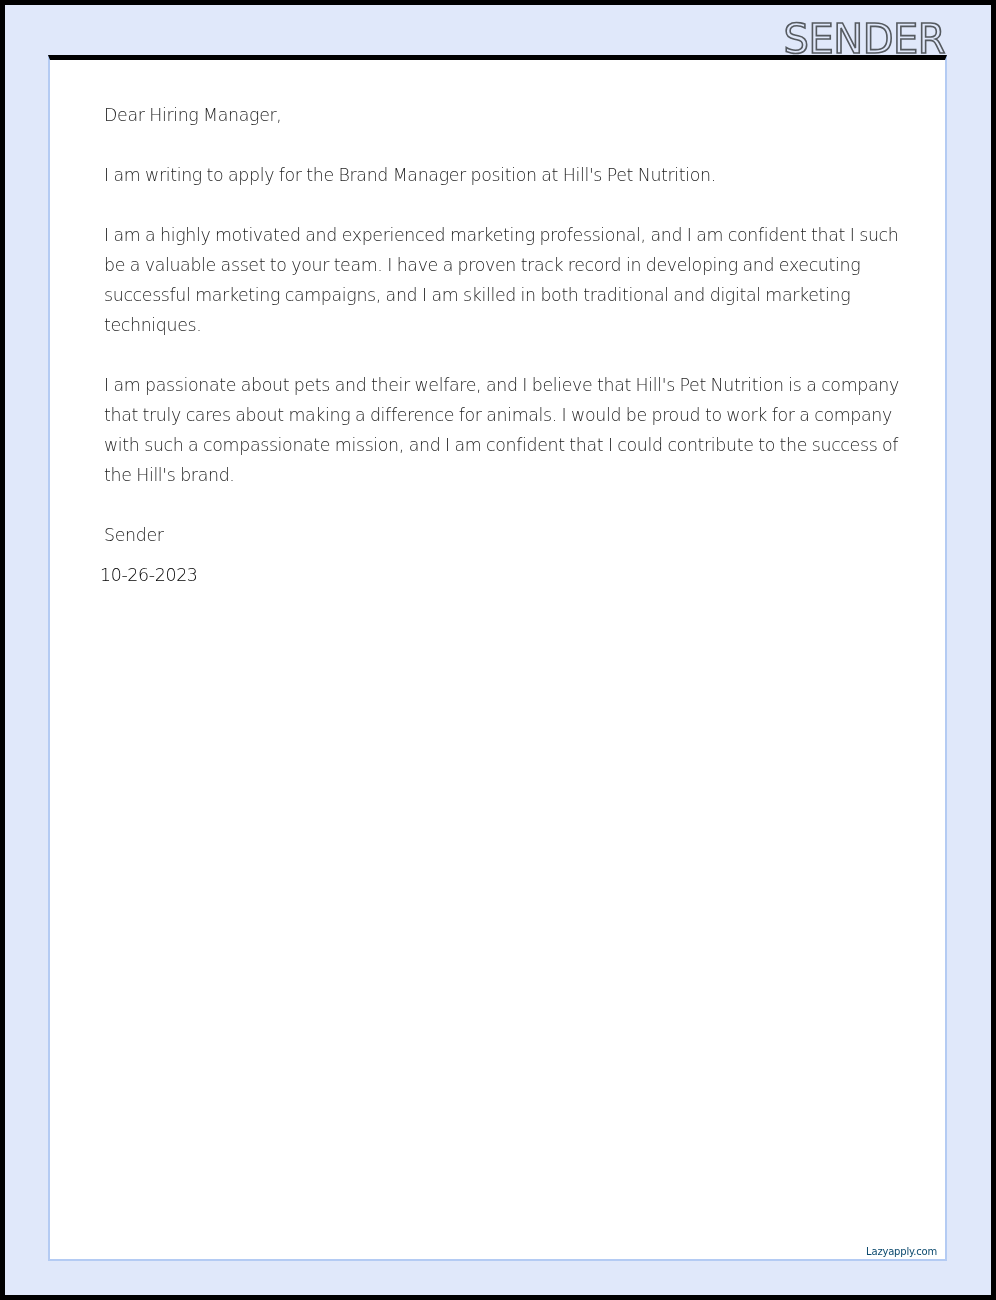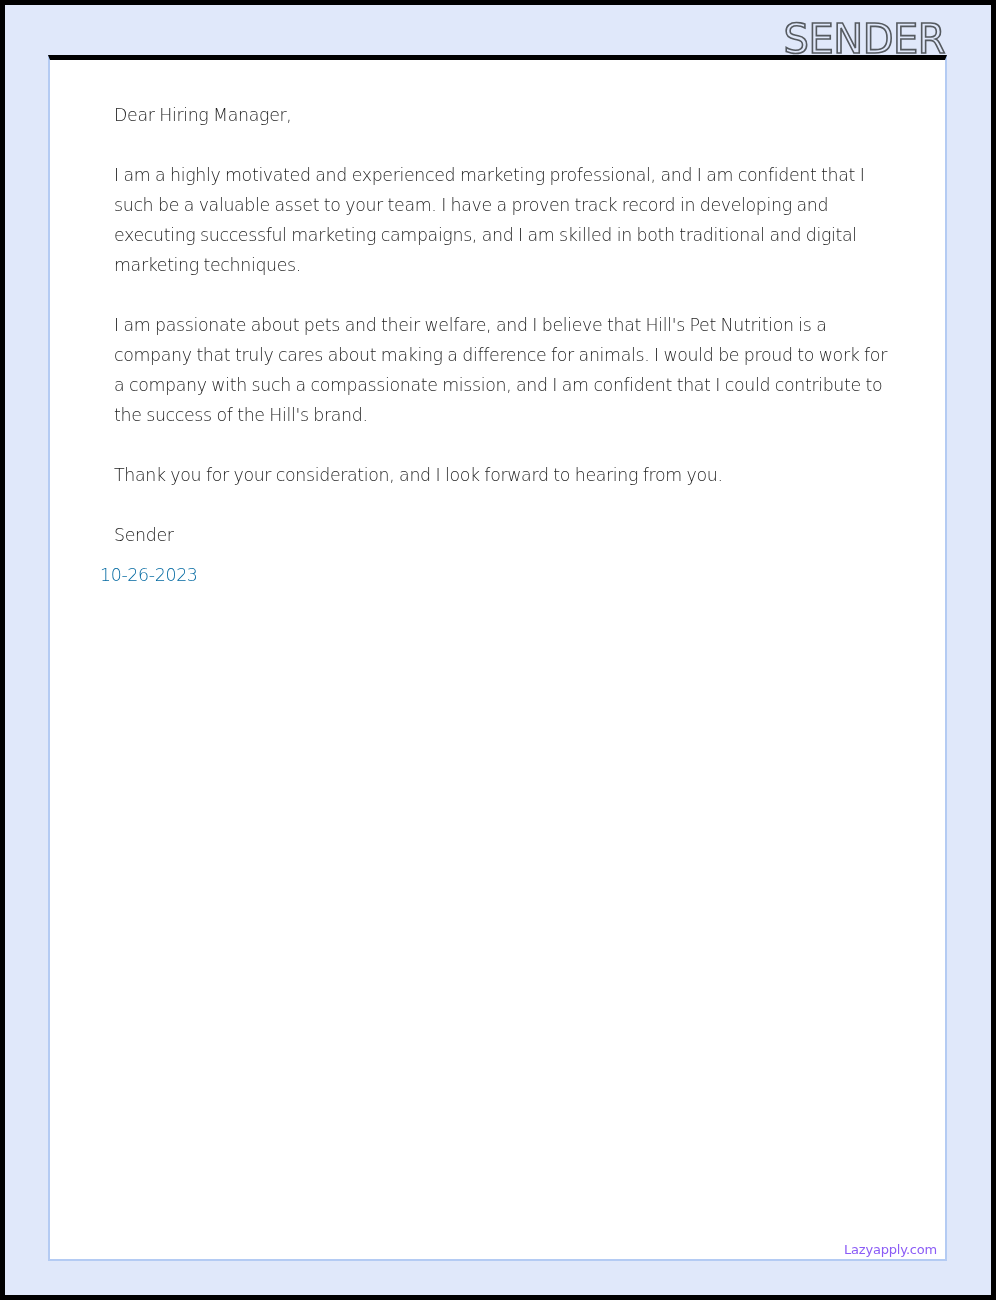--- a/index.html
+++ b/index.html
@@ -49,47 +49,47 @@
     width: 800px;
     font-family: "DejaVu Sans", sans-serif;
     font-size: 17.4px;
     line-height: 30px;
     color: #1e1e1e;
     font-weight: 300;
     letter-spacing: -0.35px;
     word-spacing: -0.5px;
   }
   .letter p {
-    margin: 0 0 30px 14px;
+    margin: 0 0 30px 4px;
   }
   .letter p.sig {
     margin-bottom: 10px;
   }
   .letter .date {
-    color: #0369a1;
+    color: #000000;
     margin: 0;
   }
   .footer-brand {
     position: absolute;
     right: 8px;
     bottom: 2px;
     font-family: "DejaVu Sans", sans-serif;
-    font-size: 13px;
-    color: #8b5cf6;
+    font-size: 10px;
+    color: #0c4a6e;
     letter-spacing: -0.2px;
   }
 </style>
 </head>
 <body>
 
 <h1 class="sender-title">SENDER</h1>
 
 <div class="paper">
   <div class="letter">
     <p>Dear Hiring Manager,</p>
+    <p>I am writing to apply for the Brand Manager position at Hill's Pet Nutrition.</p>
     <p>I am a highly motivated and experienced marketing professional, and I am confident that I such be a valuable asset to your team. I have a proven track record in developing and executing successful marketing campaigns, and I am skilled in both traditional and digital marketing techniques.</p>
     <p>I am passionate about pets and their welfare, and I believe that Hill's Pet Nutrition is a company that truly cares about making a difference for animals. I would be proud to work for a company with such a compassionate mission, and I am confident that I could contribute to the success of the Hill's brand.</p>
-    <p>Thank you for your consideration, and I look forward to hearing from you.</p>
     <p class="sig">Sender</p>
     <p class="date">10-26-2023</p>
   </div>
   <div class="footer-brand">Lazyapply.com</div>
 </div>
 
 </body></html>

